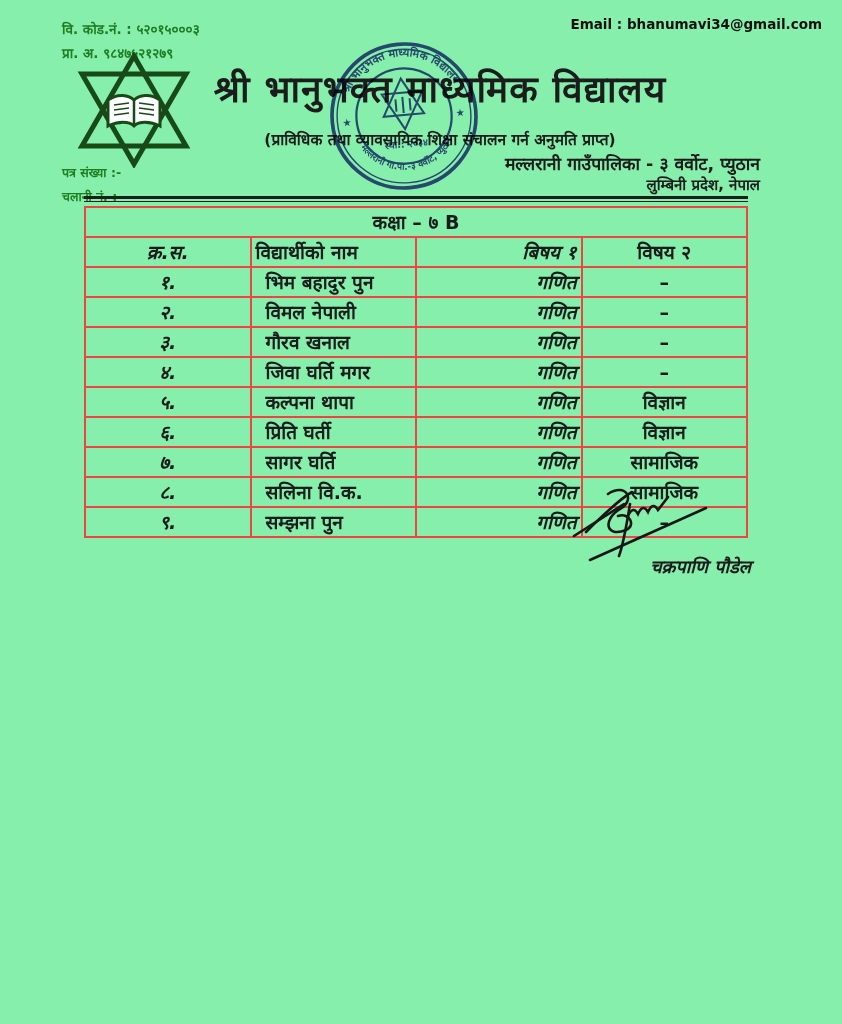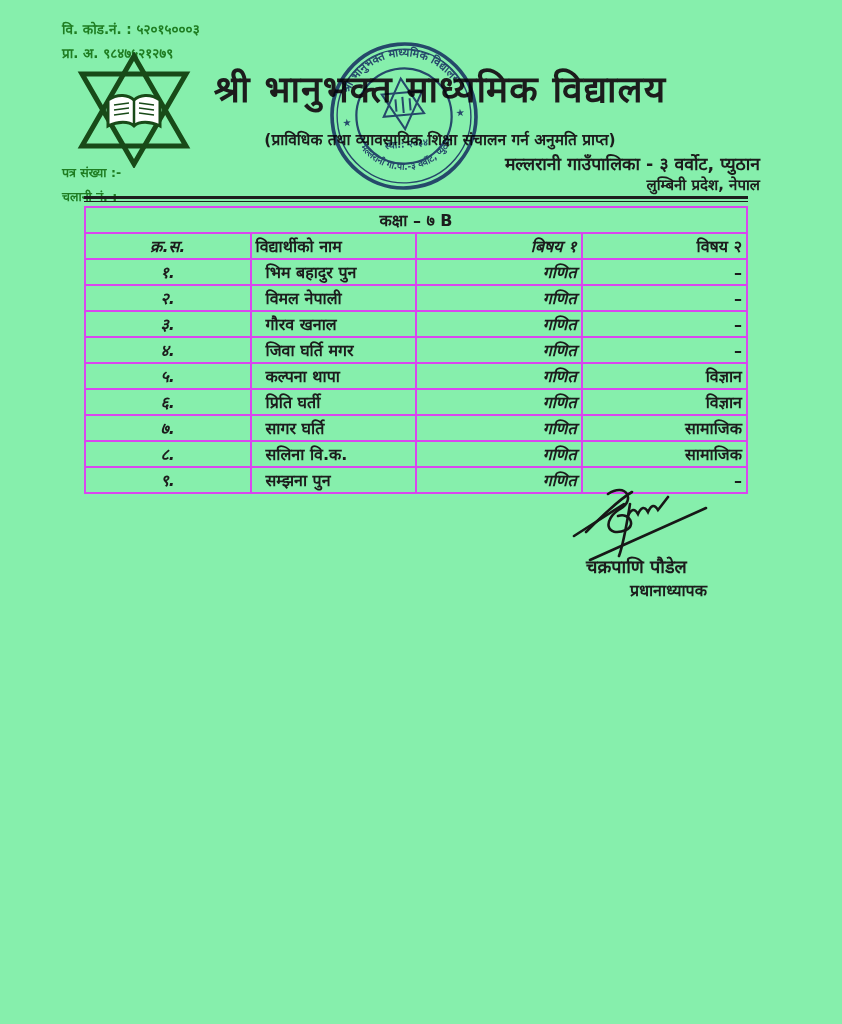--- a/index.html
+++ b/index.html
@@ -32,45 +32,46 @@
   .province { position:absolute; right:82px; top:174px; font-size:15px; font-weight:bold; }
   
   .stamp { position:absolute; left:328px; top:40px; width:152px; height:152px;
            opacity:.88; mix-blend-mode:multiply; transform:rotate(-5deg); }
   
   .rule { position:absolute; left:84px; top:196px; width:664px; height:6px;
           border-top:3.5px solid #1d1d1d; border-bottom:1.8px solid #1d1d1d; }
   
   table.roster { position:absolute; left:84px; top:206px; width:664px;
                  border-collapse:collapse; table-layout:fixed; }
-  table.roster td, table.roster th { border:2px solid #d946ef; font-size:16px;
+  table.roster td, table.roster th { border:2px solid #ef4444; font-size:19px;
                  font-weight:bold; height:26px; padding:1px 4px; }
   .cap { text-align:center; font-size:18px; }
   .c-sn  { width:71px;  text-align:center;font-style:italic; }
   .c-name{ width:262px; text-align:left; padding-left:14px !important; }
   .c-s1  { width:176px; text-align:right;font-style:italic; }
-  .c-s2  { width:155px; text-align:right; }
+  .c-s2  { width:155px; text-align:center; }
   
   .sig-svg  { position:absolute; left:566px; top:482px; width:170px; height:82px; }
-  .sig-name { position:absolute; left:586px; top:554px; width:165px; text-align:left;
-              font-size:18px; font-weight:bold; }
+  .sig-name { position:absolute; left:586px; top:554px; width:165px; text-align:right;
+              font-size:18px; font-weight:bold;font-style:italic; }
   .sig-role { position:absolute; left:586px; top:579px; width:165px; text-align:center;
               font-size:16px; font-weight:600; }
 </style>
 </head>
 <body>
 
 <div class="page">
 
   <div class="codes">
     <div>वि. कोड.नं. : ५२०१५०००३</div>
     <div>प्रा. अ.  ९८४७५२१२७९</div>
   </div>
 
   <div class="contact">
+    <div>Email : bhanumavi34@gmail.com</div>
   </div>
 
   <svg class="logo" viewBox="0 0 120 116">
     <g fill="none" stroke="#184a18" stroke-width="5" stroke-linejoin="miter">
       <polygon points="60,4 112,94 8,94"></polygon>
       <polygon points="60,112 8,22 112,22"></polygon>
     </g>
     <g>
       <path d="M34,48 C44,41 55,43 60,48 C65,43 76,41 86,48 L86,74 C76,69 65,69 60,74 C55,69 44,69 34,74 Z" fill="#ffffff" stroke="#184a18" stroke-width="3"></path>
       <line x1="60" y1="48" x2="60" y2="74" stroke="#184a18" stroke-width="2.5"></line>
@@ -188,15 +189,14 @@
     <g fill="none" stroke="#171717" stroke-width="2.6" stroke-linecap="round">
       <path d="M 20 50 C 34 36 52 18 66 10"></path>
       <path d="M 42 12 C 60 0 70 18 54 27 C 36 38 40 56 60 48 C 70 44 64 30 52 34"></path>
       <path d="M 62 34 q 5 -11 10 -2 q 5 -11 10 -2 q 5 -11 10 -2 l 10 -13"></path>
       <path d="M 8 54 L 58 22"></path>
       <path d="M 24 78 L 140 26"></path>
       <path d="M 64 22 C 61 40 58 60 53 74"></path>
     </g>
   </svg>
   <div class="sig-name">चक्रपाणि पौडेल</div>
-  <div class="sig-role">प्रधानाध्यापक</div>
 
 </div>
 
 </body></html>

